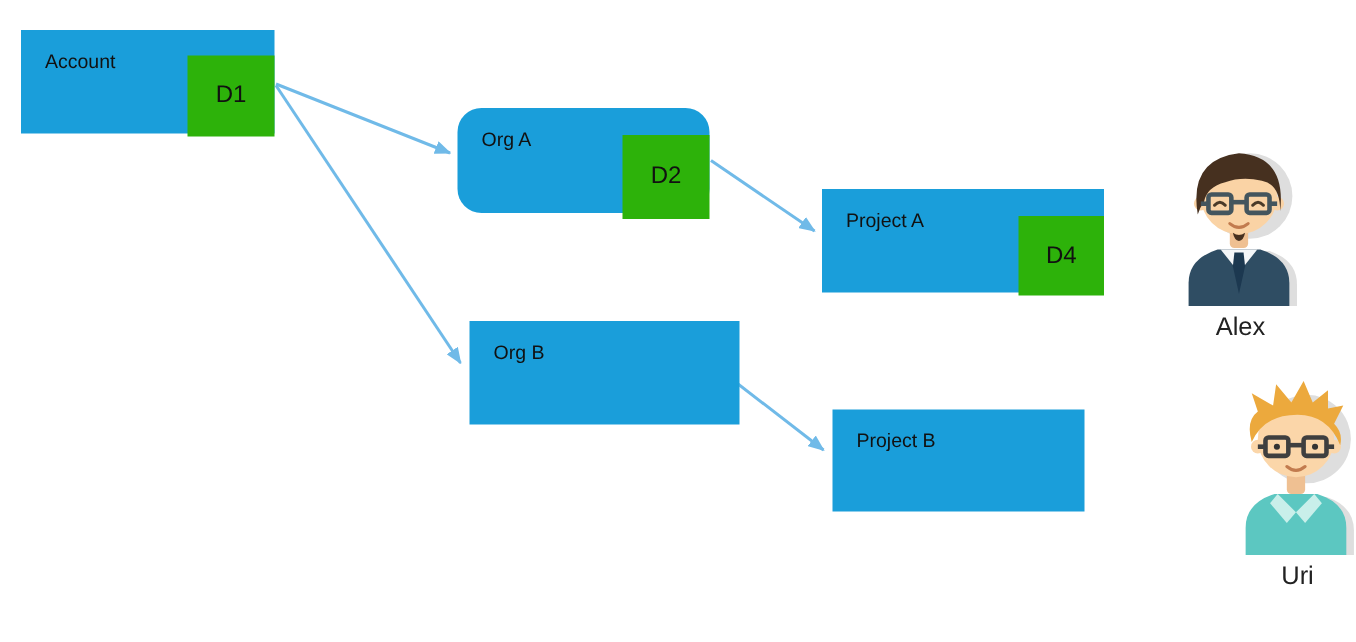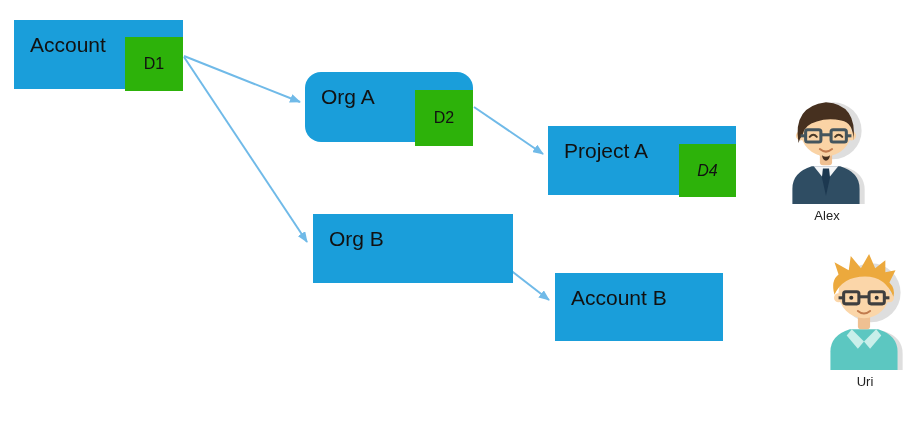--- a/index.html
+++ b/index.html
@@ -30,63 +30,63 @@
   .arrowhead { fill: var(--arrow); }
 
   .node {
     position: absolute;
     background: var(--node-fill);
   }
   .node-label {
     position: absolute;
     left: 16px;
     top: 13px;
-    font-size: 21px;
+    font-size: 13px;
     color: var(--text);
     white-space: nowrap;
   }
   .badge {
     position: absolute;
     right: 0;
     background: var(--badge-fill);
     display: flex;
     align-items: center;
     justify-content: center;
     font-size: 16px;
     color: var(--text);
   }
 
   #node-account   { left: 14px;  top: 20px;  width: 169px; height: 69px; }
   #node-account .badge   { top: 17px; width: 58px; height: 54px; }
 
   #node-org-a     { left: 305px; top: 72px;  width: 168px; height: 70px; border-radius: 16px; }
   #node-org-a .badge     { top: 18px; width: 58px; height: 56px; }
 
-  #node-org-b     { left: 313px; top: 214px; width: 200px; height: 69px; }
+  #node-org-b     { left: 313px; top: 214px; width: 180px; height: 69px; }
   #node-org-b .badge     { top: 16px; width: 58px; height: 54px; }
 
   #node-project-a { left: 548px; top: 126px; width: 188px; height: 69px; }
-  #node-project-a .badge { top: 18px; width: 57px; height: 53px; font-style: italic; }
+  #node-project-a .badge { top: 18px; width: 57px; height: 53px; }
 
   #node-project-b { left: 555px; top: 273px; width: 168px; height: 68px; }
   #node-project-b .badge { top: 19px; width: 58px; height: 53px; }
 
   .user {
     position: absolute;
     width: 100px;
     margin: 0;
     display: flex;
     flex-direction: column;
     align-items: center;
   }
   #user-alex { left: 777px; top: 90px; }
   #user-uri  { left: 815px; top: 250px; }
   .user figcaption {
     margin-top: 4px;
-    font-size: 13px;
+    font-size: 17px;
     color: #222222;
     text-align: center;
   }
 </style>
 </head>
 <body>
 
 <div class="canvas">
 
   <svg class="edges" viewBox="0 0 904 428" xmlns="http://www.w3.org/2000/svg">
@@ -114,21 +114,21 @@
   <div class="node" id="node-org-b">
     <span class="node-label">Org B</span>
   </div>
 
   <div class="node" id="node-project-a">
     <span class="node-label">Project A</span>
     <span class="badge">D4</span>
   </div>
 
   <div class="node" id="node-project-b">
-    <span class="node-label">Account B</span>
+    <span class="node-label">Project B</span>
   </div>
 
   <figure class="user" id="user-alex">
     <svg width="94" height="114" viewBox="0 0 92 112" xmlns="http://www.w3.org/2000/svg">
       <g fill="#DEDEDE" transform="translate(7,2)">
         <circle cx="45" cy="38" r="28"></circle>
         <path d="M14,112 L14,96 Q14,80 32,74 L58,74 Q76,80 76,96 L76,112 Z"></path>
       </g>
       <path d="M12,112 L12,97 Q12,81 31,75 L59,75 Q78,81 78,97 L78,112 Z" fill="#2F4D63"></path>
       <polygon points="33,75 45,90 57,75" fill="#F4F6F8"></polygon>

